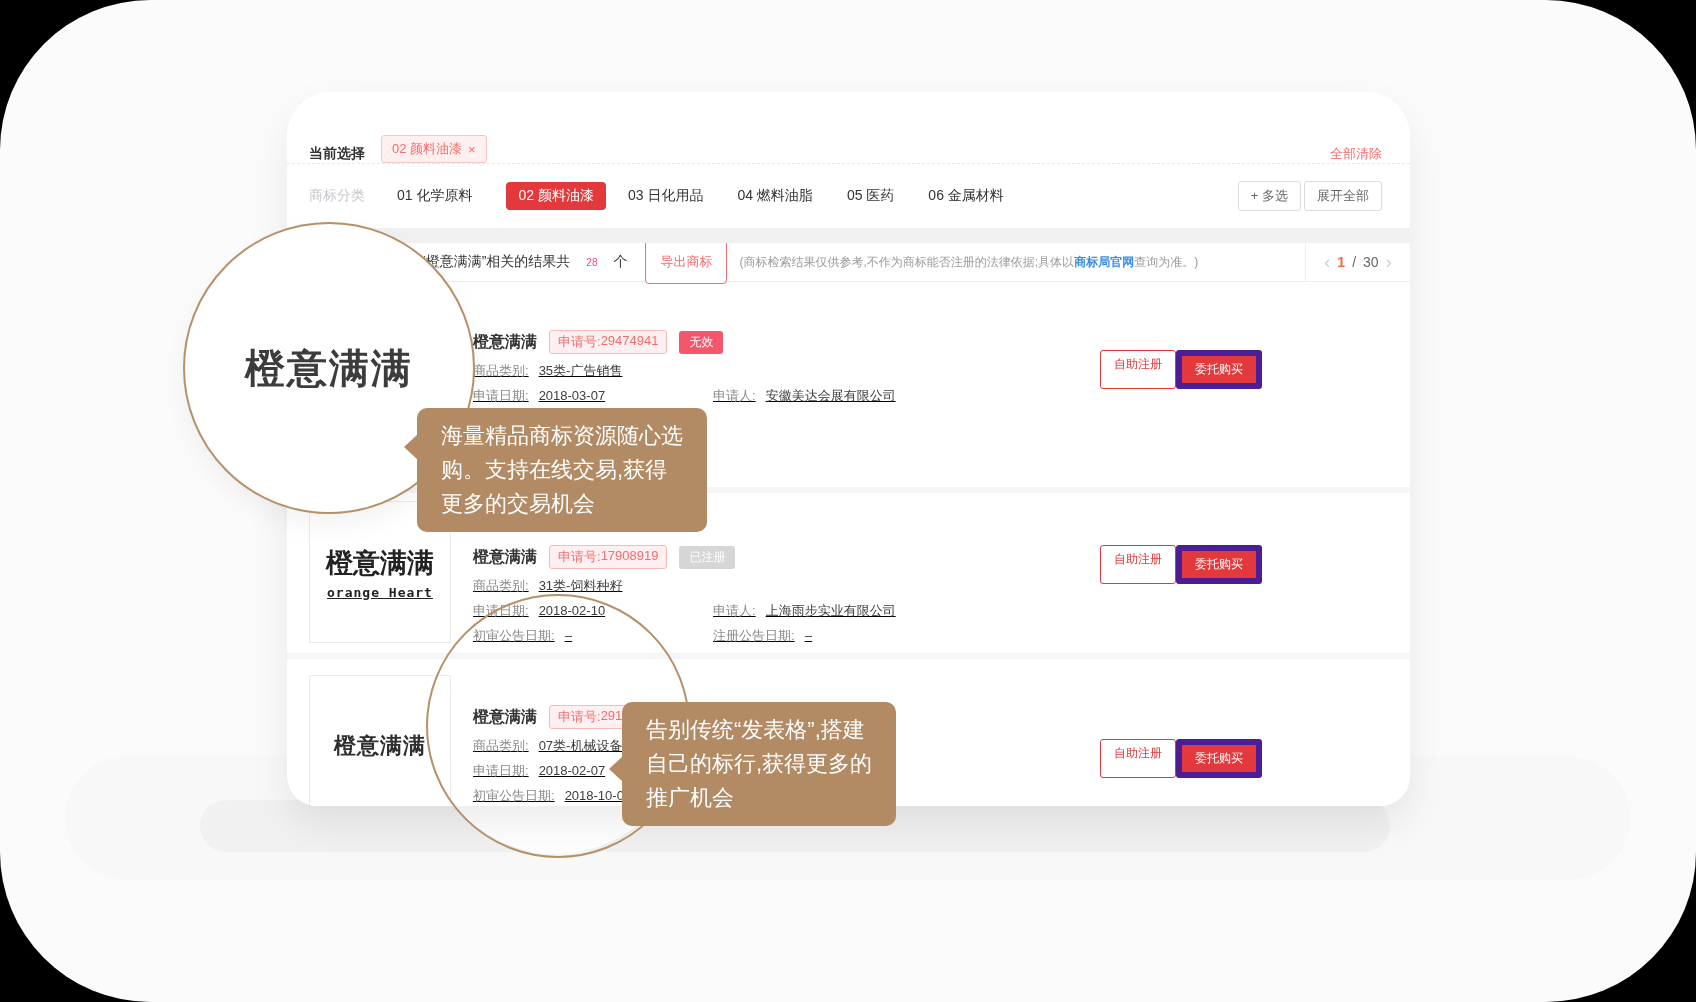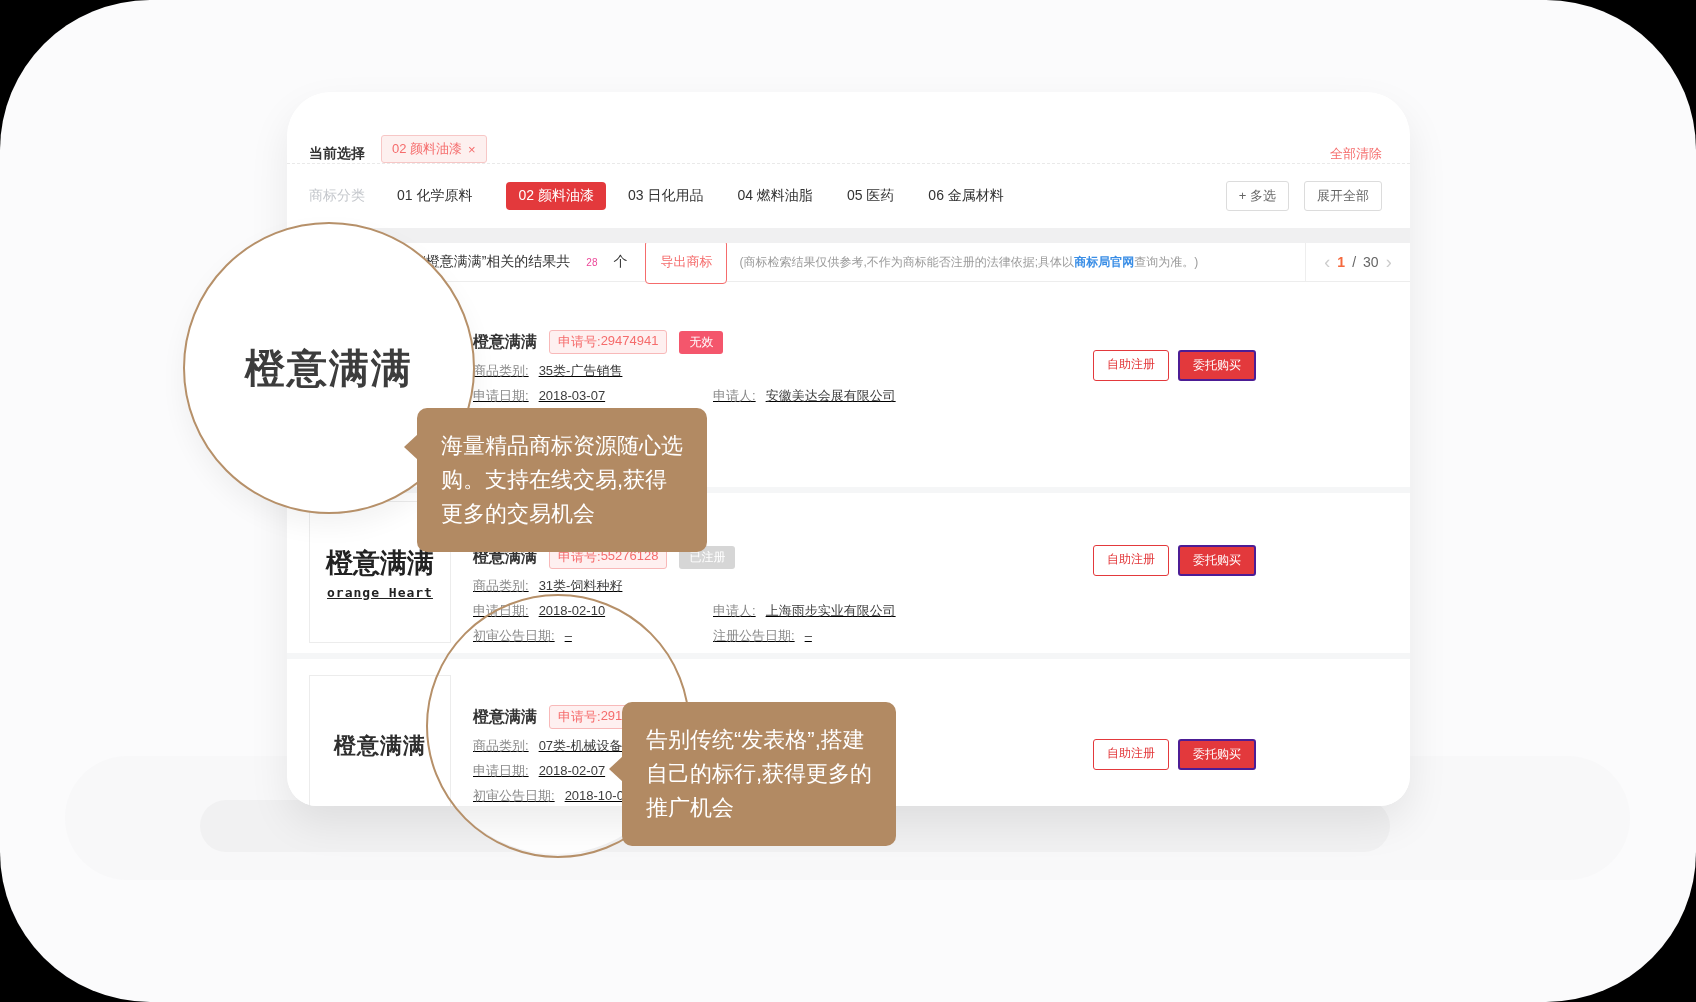--- a/index.html
+++ b/index.html
@@ -18,21 +18,21 @@
   .filter-row1{height:72px;display:flex;align-items:flex-end;padding:0 28px 0 22px;border-bottom:1px dashed #e9e9e9;}
   .cur-label{font-size:14px;color:#333;font-weight:600;}
   .sel-tag{margin-left:16px;display:inline-flex;align-items:center;font-size:13px;color:#f56c6c;
            background:#fdf0ef;border:1px solid #f7c7c6;border-radius:3px;padding:4px 10px;cursor:pointer;}
   .sel-tag .x{margin-left:6px;font-size:13px;line-height:1;}
   .clear-all{margin-left:auto;font-size:13px;color:#f56c6c;cursor:pointer;}
   .filter-row2{height:64px;display:flex;align-items:center;padding:0 28px 0 22px;}
   .cat-label{font-size:14px;color:#c4c7cc;margin-right:32px;}
   .cat-item{font-size:14px;color:#333;margin-right:34px;cursor:pointer;white-space:nowrap;}
   .cat-item.sel{background:#e3393c;color:#fff;padding:5px 12px;border-radius:4px;margin-right:22px;}
-  .f-btns{margin-left:auto;display:flex;gap:15px;}
+  .f-btns{margin-left:auto;display:flex;gap:3px;}
   .f-btn{font-size:13px;color:#666;background:#fff;border:1px solid #dcdcdc;border-radius:3px;padding:5px 12px;cursor:pointer;white-space:nowrap;}
 
   .gap-band{height:15px;background:#f0f0f1;flex:none;}
 
   .results-card{flex:1;background:#fff;display:flex;flex-direction:column;overflow:hidden;border-radius:0 0 30px 30px;}
   .res-header{height:38px;flex:none;display:flex;align-items:stretch;border-bottom:1px solid #ededed;}
   .res-left{flex:1;display:flex;align-items:center;padding-left:22px;min-width:0;}
   .sum-prefix{font-size:14px;color:#333;}
   .sum-count{font-size:10px;color:#ec4899;margin:0 16px;}
   .sum-unit{font-size:14px;color:#333;}
@@ -69,37 +69,37 @@
              border:1px solid #f8b9b9;border-radius:3px;padding:2px 8px;white-space:nowrap;}
   .appno-tag .no{}
   .status{margin-left:12px;font-size:12px;color:#fff;border-radius:3px;padding:3px 10px;white-space:nowrap;}
   .status.invalid{background:#f4566c;}
   .status.registered{background:#d6d6d6;}
   .fline{display:flex;margin-top:9px;font-size:13px;line-height:16px;text-decoration:underline;}
   .fl{display:flex;}
   .fl-left{width:240px;flex:none;}
   .flabel{color:#8a8a8a;margin-right:10px;white-space:nowrap;}
   .fvalue{color:#3c3c3c;white-space:nowrap;}
-  .actions{position:absolute;display:flex;gap:9px;right:154px;}
+  .actions{position:absolute;display:flex;right:148px;}
   .row1 .actions{top:68px;}
   .row2 .actions{top:52px;}
   .row3 .actions{top:80px;}
   .btn-outline{font-size:12px;color:#e3393c;border:1px solid #e3393c;background:#fff;border-radius:3px;
                padding:5px 13px;cursor:pointer;white-space:nowrap;}
-  .btn-solid{font-size:12px;color:#fff;border:2px solid #4c1d95;background:#e3393c;border-radius:3px;
+  .btn-solid{font-size:12px;color:#fff;border:6px solid #4c1d95;background:#e3393c;border-radius:3px;
              padding:5px 13px;cursor:pointer;white-space:nowrap;}
 
   
   .magcircle1{position:absolute;left:183px;top:222px;width:288px;height:288px;border-radius:50%;
               background:#fff;border:2px solid #b69069;box-shadow:0 12px 26px rgba(0,0,0,.05);
               display:flex;align-items:center;justify-content:center;z-index:8;}
   .magcircle1 .big{font-size:40px;font-weight:700;color:#3c3c3c;letter-spacing:2px;}
   .magring2{position:absolute;left:426px;top:594px;width:260px;height:260px;border-radius:50%;
             border:2px solid #b69069;z-index:9;}
-  .tooltip{position:absolute;background:#b28a63;color:#fff;border-radius:10px;padding:21px 24px;
+  .tooltip{position:absolute;background:#b28a63;color:#fff;border-radius:10px;padding:11px 24px;
            font-size:22px;line-height:34px;white-space:pre-line;z-index:10;width:max-content;}
   .tooltip::before{content:"";position:absolute;left:-13px;border-top:13px solid transparent;
                    border-bottom:13px solid transparent;border-right:14px solid #b28a63;}
   .tooltip1{left:417px;top:408px;}
   .tooltip1::before{top:26px;}
   .tooltip2{left:622px;top:702px;}
   .tooltip2::before{top:54px;}
 </style>
 </head>
 <body>
@@ -198,21 +198,21 @@
       <div class="row row2">
         <div class="thumb">
           <span class="thumb-callig">橙意满满</span>
           <span class="thumb-sub">orange Heart</span>
         </div>
         <div class="detail">
           <div class="title-line">
             <span class="tm-name">橙意满满</span>
             <span class="appno-tag">
               <span>申请号:</span>
-              <span class="no">55276128</span>
+              <span class="no">17908919</span>
             </span>
             <span class="status registered">已注册</span>
           </div>
           <div class="fline">
             <span class="fl">
                 <span class="flabel">商品类别:</span>
                 <span class="fvalue">31类-饲料种籽</span>
               </span>
           </div>
           <div class="fline">

